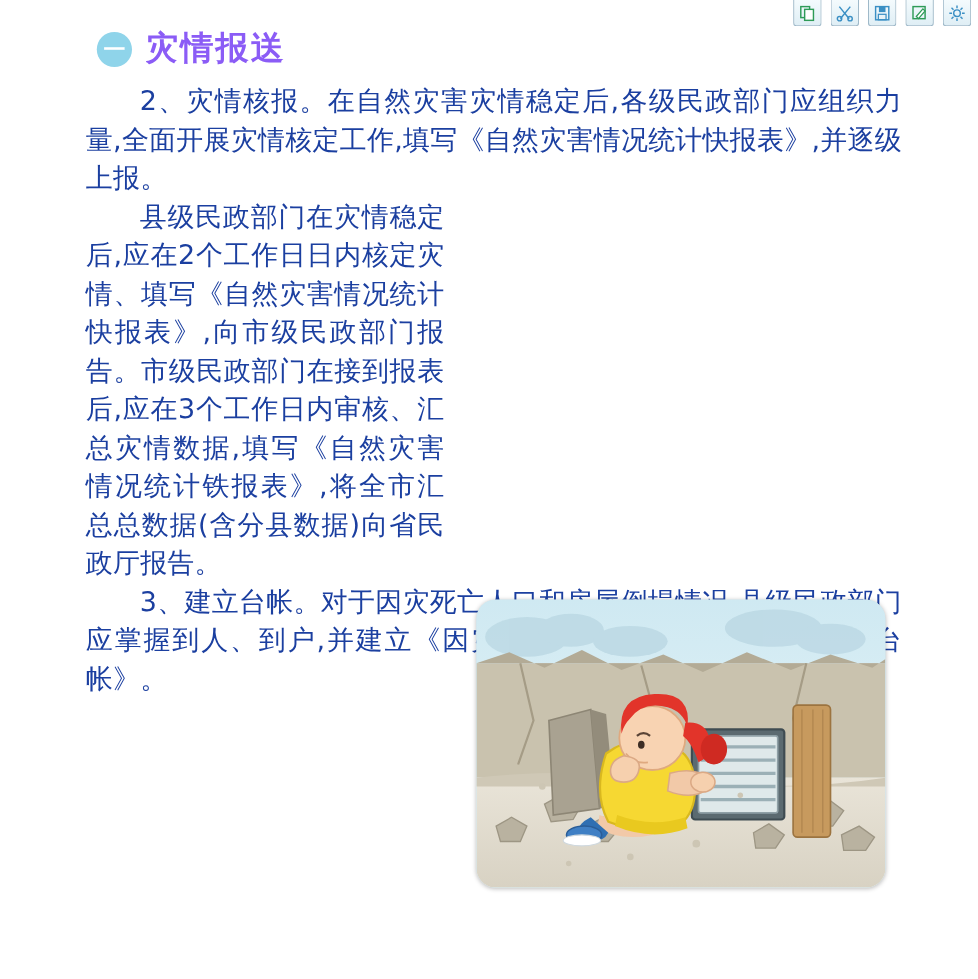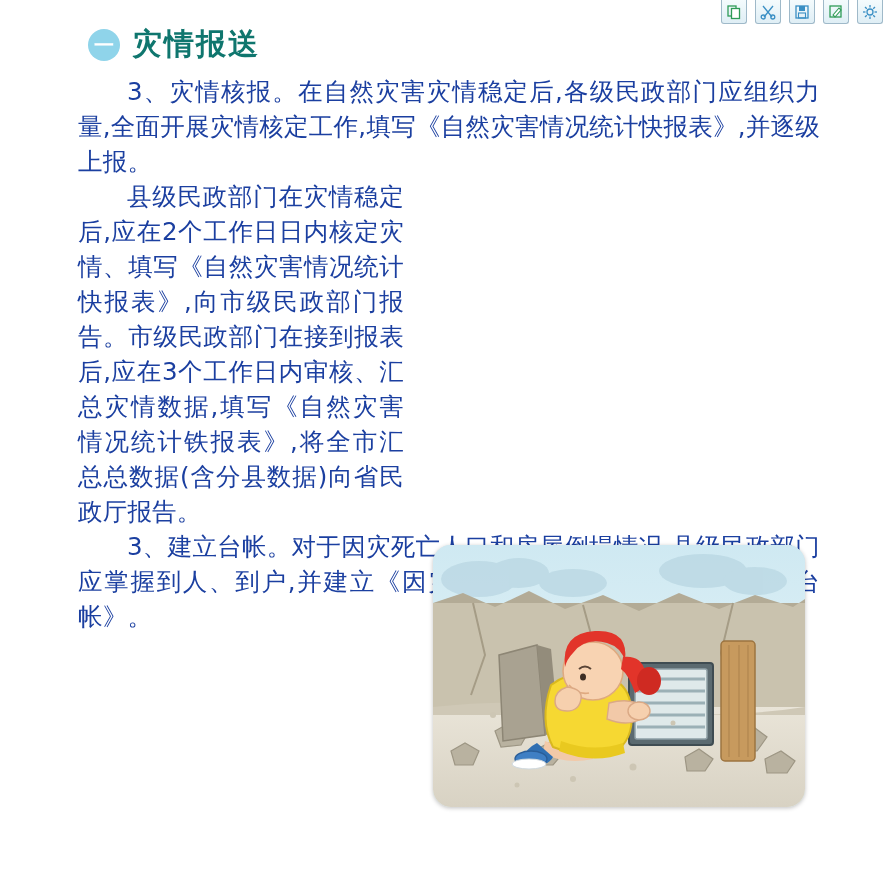--- a/index.html
+++ b/index.html
@@ -63,21 +63,21 @@
     color: #ffffff;
     font-size: 20px;
     font-weight: bold;
     display: flex;
     align-items: center;
     justify-content: center;
     font-family: "DejaVu Sans", sans-serif;
     line-height: 1;
   }
   .heading .title {
-    color: #0f766e;
+    color: #8b5cf6;
     font-size: 30px;
     font-weight: bold;
     letter-spacing: 2px;
     font-family: "DejaVu Sans", sans-serif;
   }
 
   .body-text {
     position: absolute;
     left: 78px;
     top: 74px;
@@ -167,21 +167,21 @@
       </svg>
     </div>
   </div>
 
   <div class="heading">
     <span class="num-badge">一</span>
     <span class="title">灾情报送</span>
   </div>
 
   <div class="body-text">
-    <p>3、灾情核报。在自然灾害灾情稳定后,各级民政部门应组织力量,全面开展灾情核定工作,填写《自然灾害情况统计快报表》,并逐级上报。</p>
+    <p>2、灾情核报。在自然灾害灾情稳定后,各级民政部门应组织力量,全面开展灾情核定工作,填写《自然灾害情况统计快报表》,并逐级上报。</p>
     <div class="img-float"></div>
     <p>县级民政部门在灾情稳定后,应在2个工作日日内核定灾情、填写《自然灾害情况统计快报表》,向市级民政部门报告。市级民政部门在接到报表后,应在3个工作日内审核、汇总灾情数据,填写《自然灾害情况统计铁报表》,将全市汇总总数据(含分县数据)向省民政厅报告。</p>
     <p>3、建立台帐。对于因灾死亡人口和房屋倒塌情况,县级民政部门应掌握到人、到户,并建立《因灾死亡人口台帐》和因灾倒房户台帐》。</p>
   </div>
 
   <div class="illustration">
     <svg width="372" height="262" viewBox="0 0 372 262">
       <defs>
         <linearGradient id="sky" x1="0" y1="0" x2="0" y2="1">
           <stop offset="0%" stop-color="#cfe9f2"></stop>

